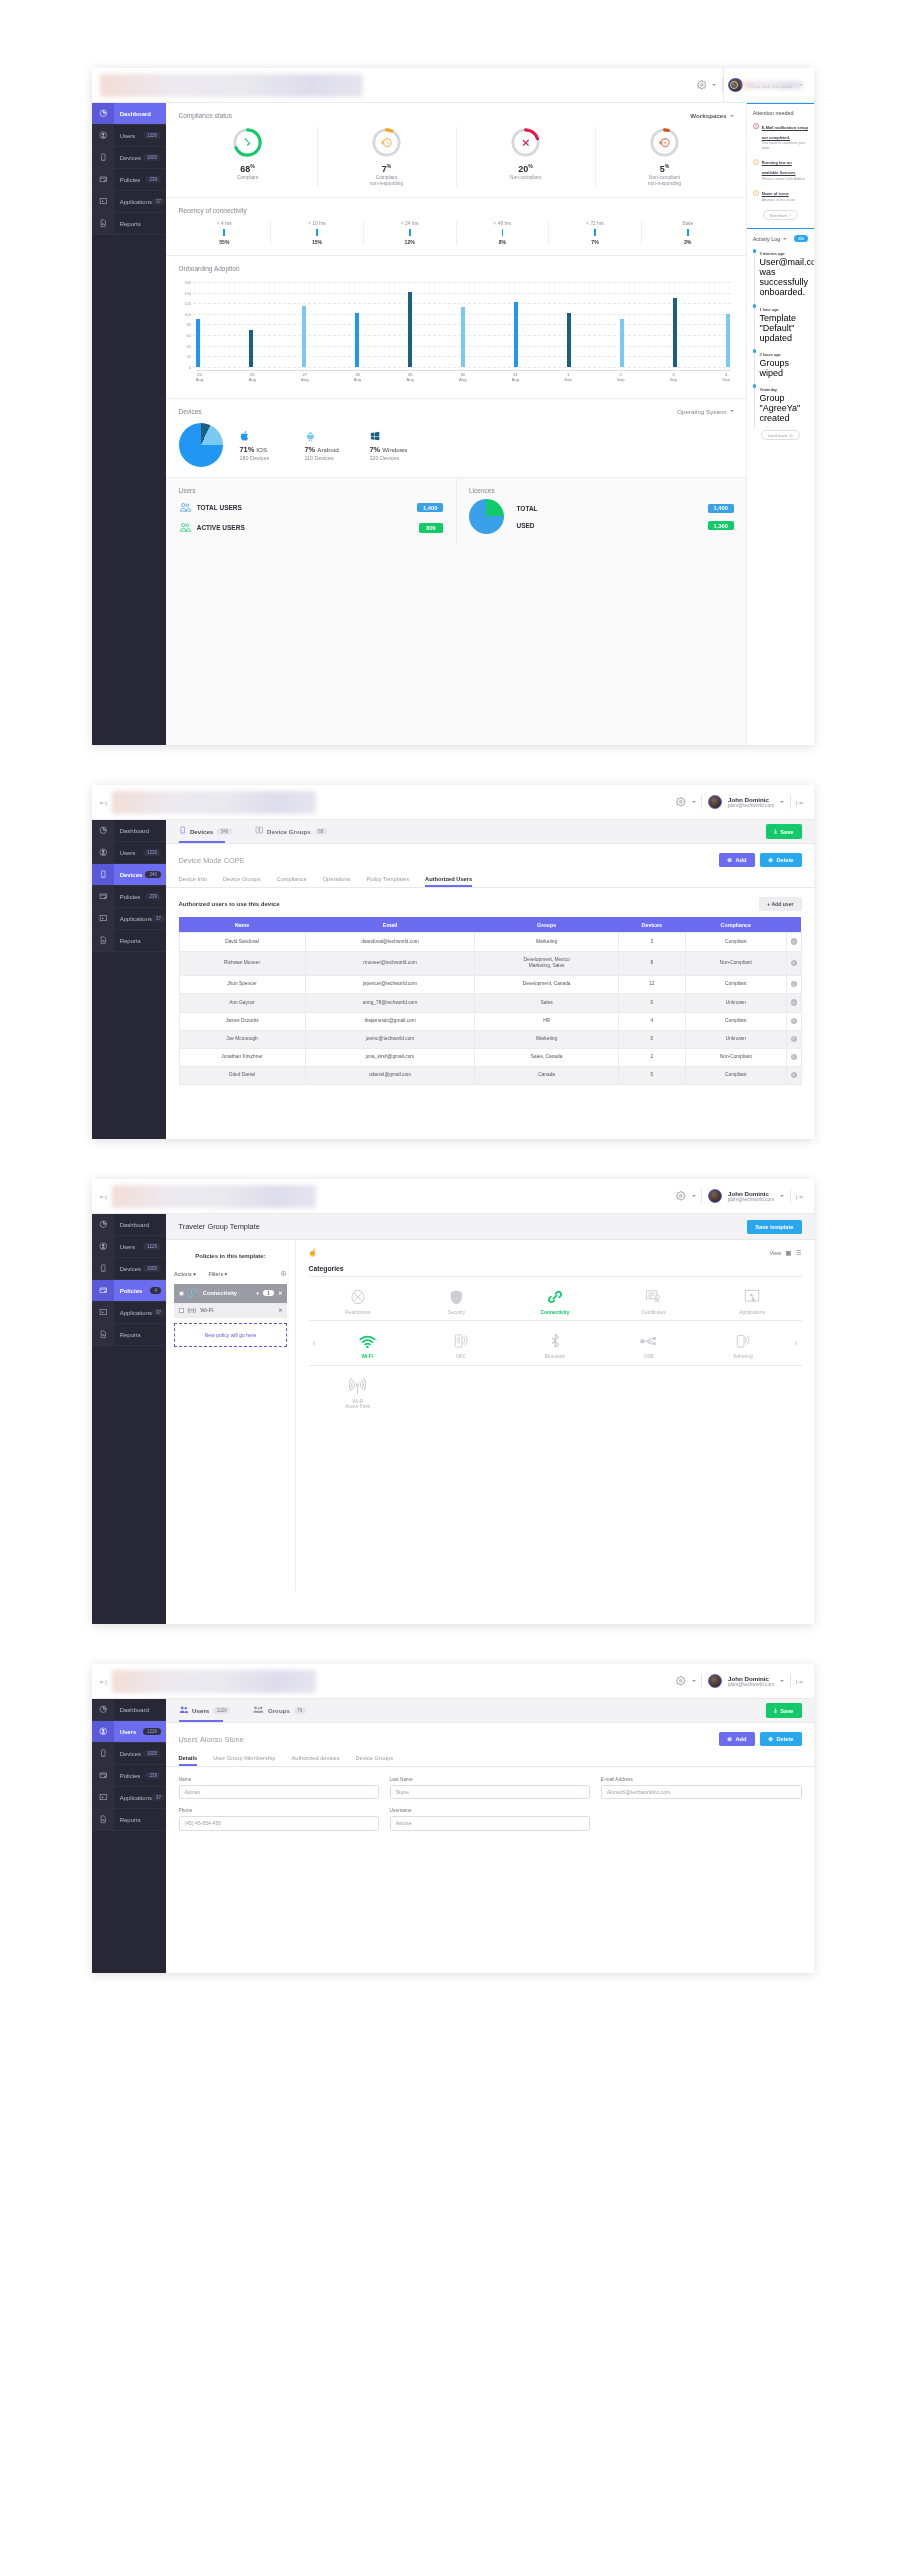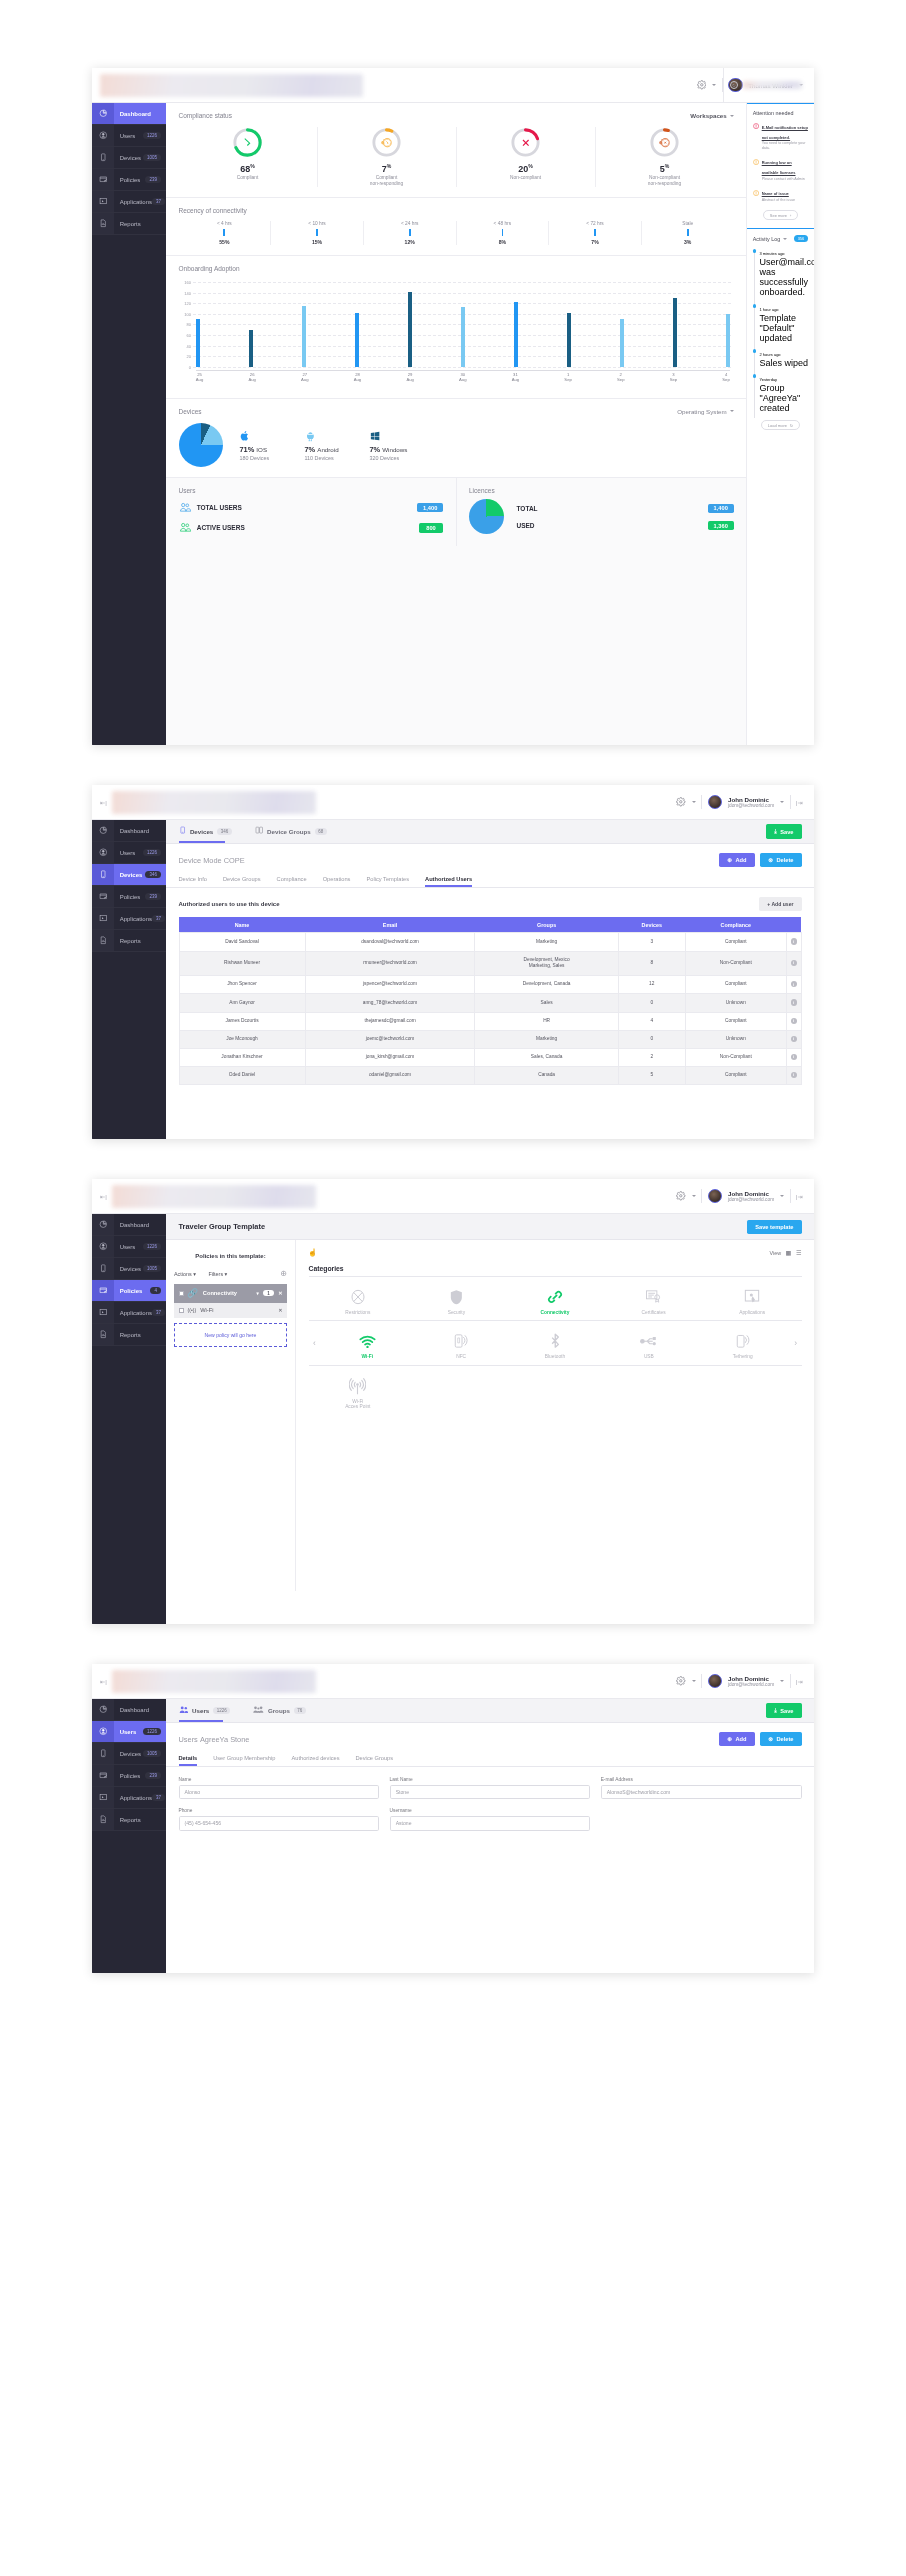--- a/index.html
+++ b/index.html
@@ -551,21 +551,21 @@
             <div class="log-item">
               <span class="dot"></span>
               <span><span class="at" style="font-size:4px">3 minutes ago</span><span class="ad" style="display:block">User@mail.com was successfully onboarded.</span></span>
             </div>
             <div class="log-item">
               <span class="dot"></span>
               <span><span class="at" style="font-size:4px">1 hour ago</span><span class="ad" style="display:block">Template "Default" updated</span></span>
             </div>
             <div class="log-item">
               <span class="dot"></span>
-              <span><span class="at" style="font-size:4px">2 hours ago</span><span class="ad" style="display:block">Sales wiped</span></span>
+              <span><span class="at" style="font-size:4px">2 hours ago</span><span class="ad" style="display:block">Groups wiped</span></span>
             </div>
             <div class="log-item">
               <span class="dot"></span>
               <span><span class="at" style="font-size:4px">Yesterday</span><span class="ad" style="display:block">Group "AgreeYa" created</span></span>
             </div>
           </div>
         <div style="text-align:center"><span class="btn-ghost">
               <span>Load more</span>
               <span>↻</span>
             </span></div>
@@ -885,21 +885,21 @@
                 <path d="M9 17v-4M12 17v-6M15 17v-3"></path>
               </svg>
             </span>
             <span class="lbl">Reports</span>
           </div>
         </div>
         <div class="sidebar-fill" style="height:278px"></div>
       </div>
     <div class="content" style="background:#fff">
       <div class="s3head">
-        <div style="font-size:7.4px;font-weight:bold;color:#2b2b36">Traveler Group Template</div>
+        <div style="font-size:7.4px;font-weight:normal;color:#2b2b36">Traveler Group Template</div>
         <span class="btn" style="background:#29a7ef;margin-left:auto">Save template</span>
       </div>
       <div style="display:flex;min-height:351px">
         <div class="s3l">
           <div style="font-size:6px;font-weight:bold;color:#3a3a45;text-align:center;margin:4.5px 0 10.2px">Policies in this template:</div>
           <div style="display:flex;align-items:center;gap:12.5px;font-size:5.4px;color:#55555f;margin-bottom:5.7px">
             <span><span>Actions</span> <span>▾</span></span>
             <span><span>Filters</span> <span>▾</span></span>
             <span style="margin-left:auto;font-size:8px;color:#a0a0aa">⊕</span>
           </div>
@@ -1176,21 +1176,21 @@
         </div>
         <span class="btn" style="background:#13ca6a;margin-left:auto">
           <span>⤓</span>
             <span>Save</span>
         </span>
       </div>
 
       <div class="page-head">
         <div class="page-title">
           <span>Users</span>
-          <span>AgreeYa Stone</span>
+          <span>Alonso Stone</span>
         </div>
         <span class="btn" style="background:#6c6cf0;margin-left:auto">
           <span>⊕</span>
             <span>Add</span>
         </span>
         <span class="btn" style="background:#29a7ef;margin-left:5.7px">
           <span>⊗</span>
             <span>Delete</span>
         </span>
       </div>

